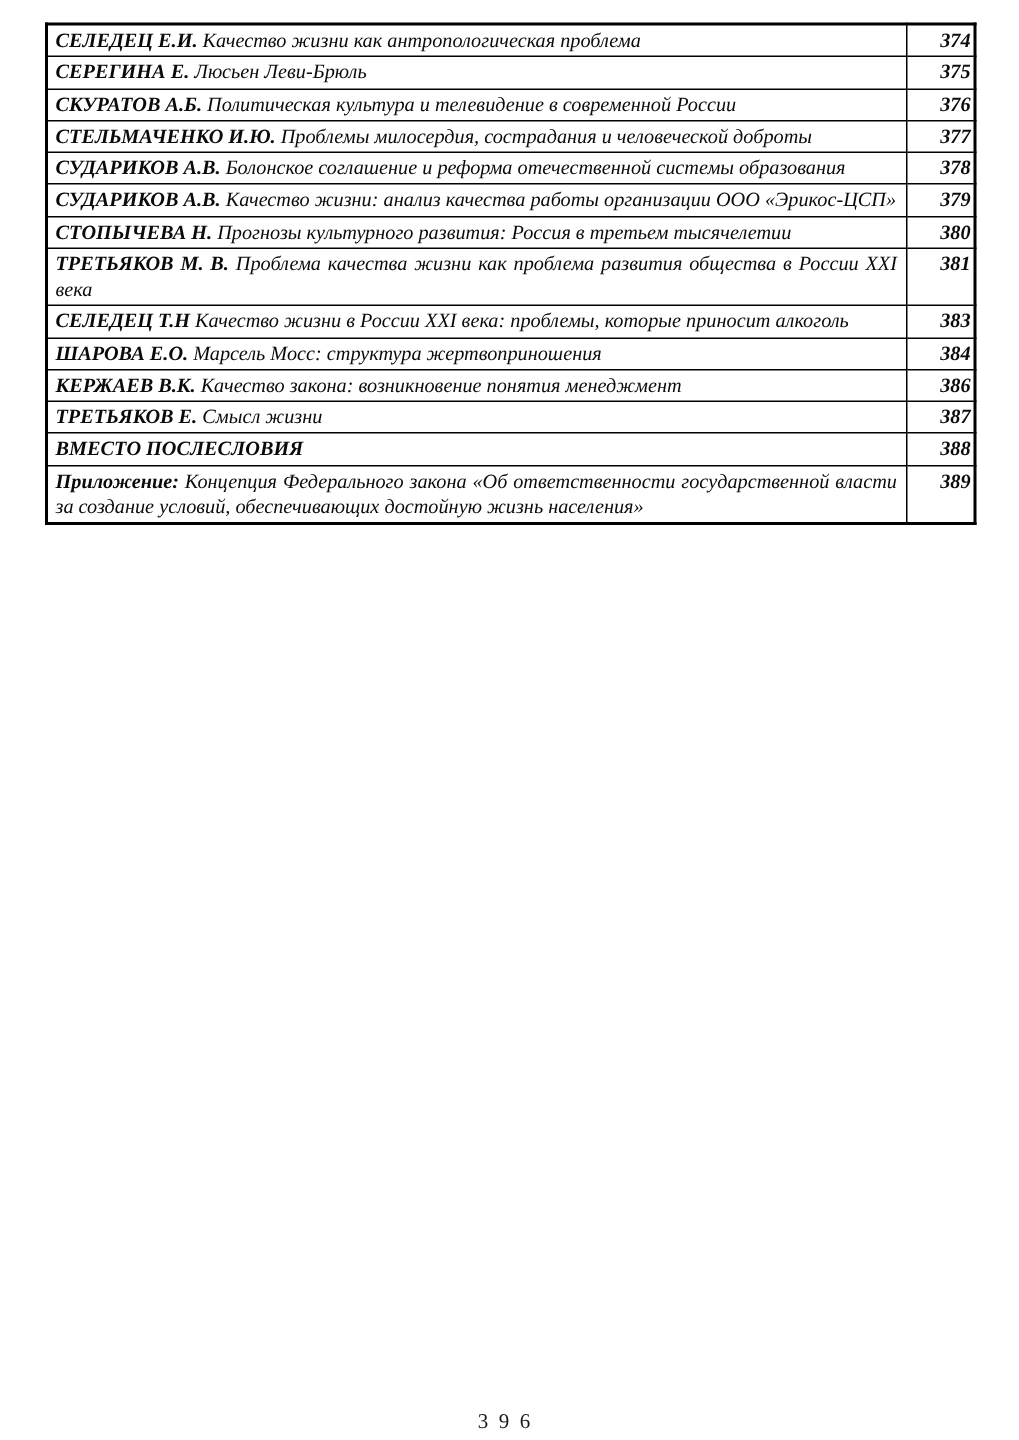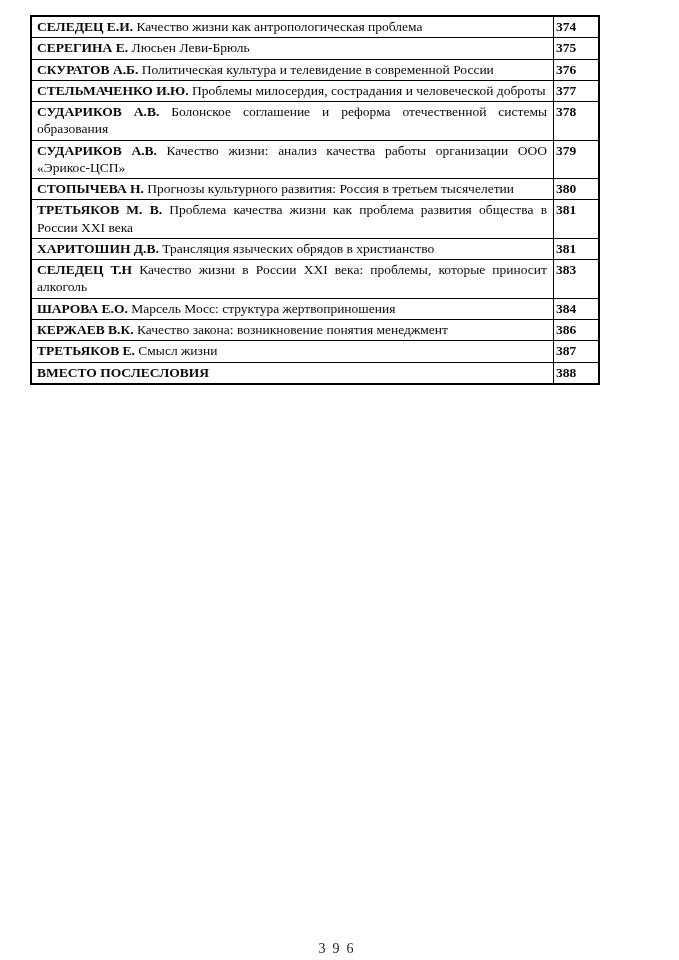--- a/index.html
+++ b/index.html
@@ -16,41 +16,42 @@
     overflow: hidden;
   }
   .page {
     width: 679px;
     height: 960px;
     position: relative;
     background: #ffffff;
   }
   table.toc {
     border-collapse: collapse;
-    width: 570px;
+    width: 621px;
     margin: 15px 0 0 30px;
     table-layout: fixed;
     border: 2px solid #000;
+    font-style: italic;
   }
   table.toc td {
     border: 1.5px solid #000;
     font-size: 13.5px;
     line-height: 1.28;
     vertical-align: top;
   }
   td.entry {
     padding: 1px 6px 2px 5px;
     text-align: justify;
   }
   td.entry .lead {
     font-weight: bold;
   }
   td.pagenum {
     width: 40px;
-    text-align: left;
+    text-align: right;
     font-weight: bold;
     padding: 1px 2px;
   }
   .footer-pagenum {
     position: absolute;
     top: 926px;
     left: 0;
     width: 100%;
     text-align: center;
     font-size: 14px;
@@ -90,39 +91,39 @@
         </tr>
         <tr>
           <td class="entry"><span class="lead">СТОПЫЧЕВА Н.</span><span> Прогнозы культурного развития: Россия в третьем тысячелетии</span></td>
           <td class="pagenum">380</td>
         </tr>
         <tr>
           <td class="entry"><span class="lead">ТРЕТЬЯКОВ М. В.</span><span> Проблема качества жизни как проблема развития общества в России XXI века</span></td>
           <td class="pagenum">381</td>
         </tr>
         <tr>
-          <td class="entry"><span class="lead">ХАРИТОШИН Д.В.</span><span> Трансляция языческих обрядов в христианство</span></td>
-          <td class="pagenum">381</td>
-        </tr>
-        <tr>
           <td class="entry"><span class="lead">СЕЛЕДЕЦ Т.Н</span><span> Качество жизни в России XXI века: проблемы, которые приносит алкоголь</span></td>
           <td class="pagenum">383</td>
         </tr>
         <tr>
           <td class="entry"><span class="lead">ШАРОВА Е.О.</span><span> Марсель Мосс: структура жертвоприношения</span></td>
           <td class="pagenum">384</td>
         </tr>
         <tr>
           <td class="entry"><span class="lead">КЕРЖАЕВ В.К.</span><span> Качество закона: возникновение понятия менеджмент</span></td>
           <td class="pagenum">386</td>
         </tr>
         <tr>
           <td class="entry"><span class="lead">ТРЕТЬЯКОВ Е.</span><span> Смысл жизни</span></td>
           <td class="pagenum">387</td>
         </tr>
         <tr>
           <td class="entry"><span class="lead">ВМЕСТО ПОСЛЕСЛОВИЯ</span></td>
           <td class="pagenum">388</td>
         </tr>
+        <tr>
+          <td class="entry"><span class="lead">Приложение:</span><span> Концепция Федерального закона «Об ответственности государственной власти за создание условий, обеспечивающих достойную жизнь населения»</span></td>
+          <td class="pagenum">389</td>
+        </tr>
       </tbody>
   </table>
   <div class="footer-pagenum">396</div>
 </div>
 
 </body></html>

